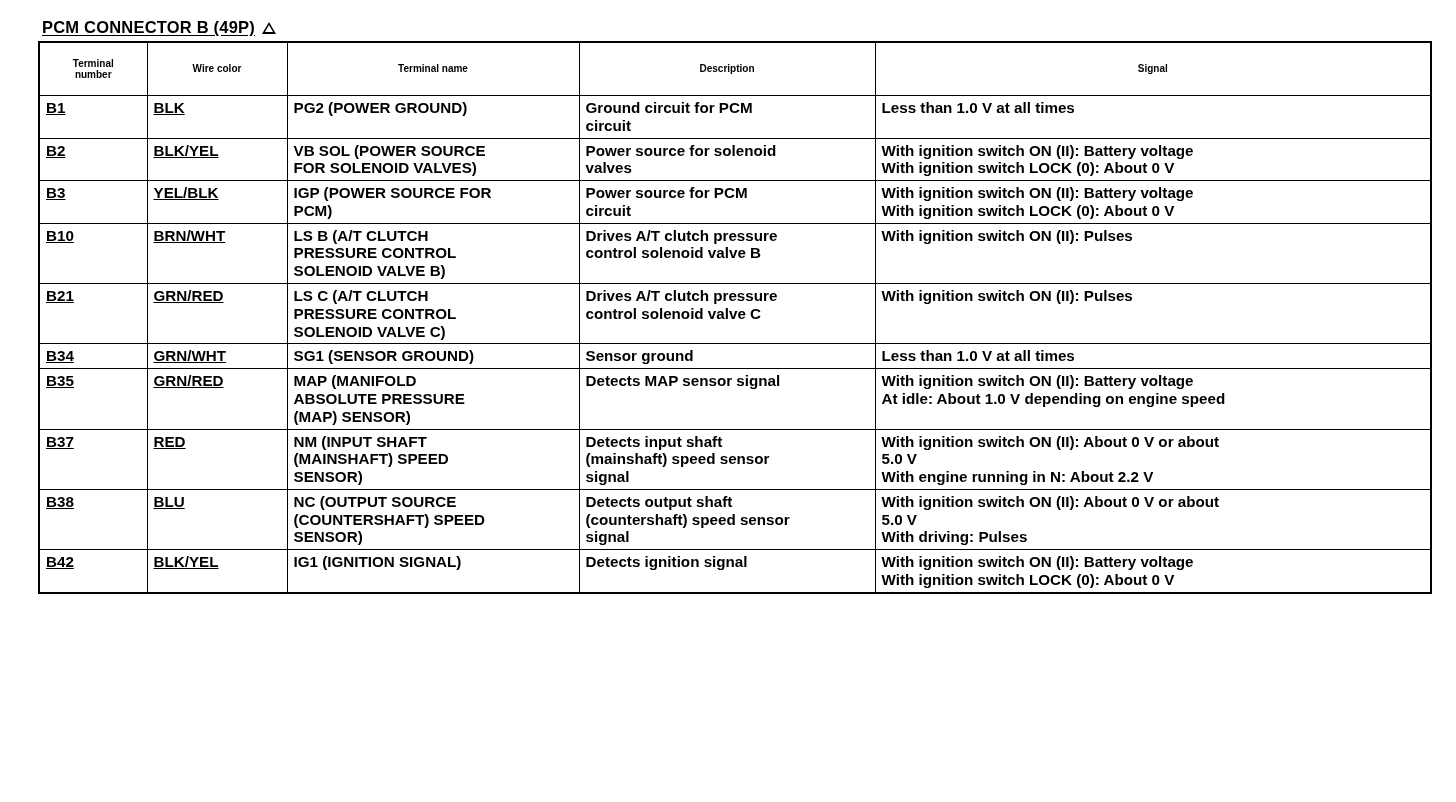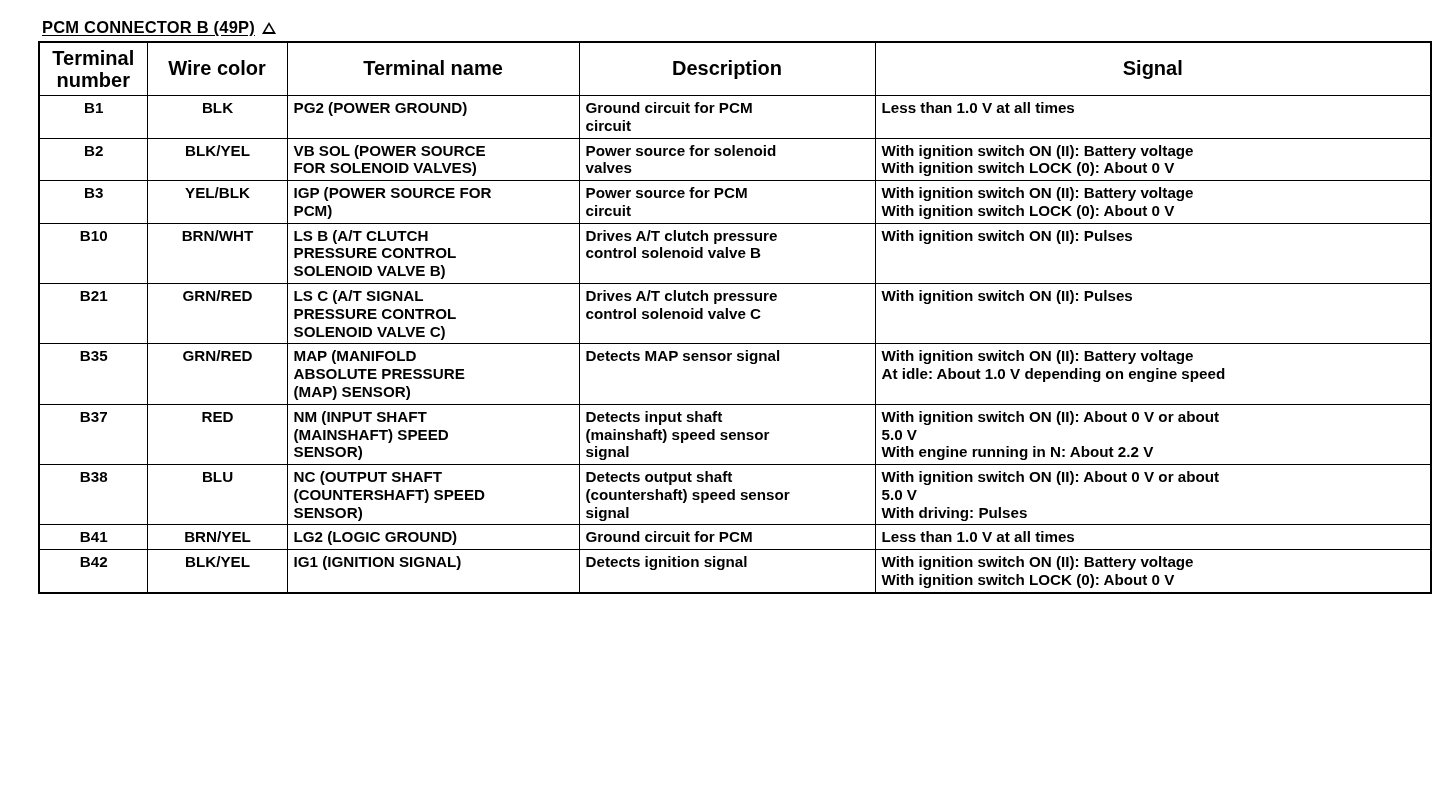--- a/index.html
+++ b/index.html
@@ -65,32 +65,33 @@
     border: 1.2px solid #000;
     vertical-align: top;
     padding: 3px 5px 3px 6px;
     font-size: 15.2px;
     font-weight: bold;
     line-height: 1.17;
   }
   table.pcm thead th {
     text-align: center;
     vertical-align: middle;
-    font-size: 20px;
+    font-size: 10px;
     padding: 4px 4px;
     height: 44px;
   }
   col.c-term { width: 108px; }
   col.c-wire { width: 140px; }
   col.c-name { width: 292px; }
   col.c-desc { width: 296px; }
   col.c-sig  { width: 556px; }
 
   td.term, td.wire {
-    text-align: center;
+    text-align: left;
+    text-decoration: underline;
   }
   .cell-lines span { display: block; }
   .thead-2line { display: block; line-height: 1.1; }
 </style>
 </head>
 <body>
 
 <div class="page">
 
   <div class="doc-title">
@@ -178,30 +179,43 @@
             <span>control solenoid valve B</span>
           </td>
           <td class="cell-lines">
             <span>With ignition switch ON (II): Pulses</span>
           </td>
         </tr>
         <tr>
           <td class="term">B21</td>
           <td class="wire">GRN/RED</td>
           <td class="cell-lines">
-            <span>LS C (A/T SIGNAL</span>
+            <span>LS C (A/T CLUTCH</span>
             <span>PRESSURE CONTROL</span>
             <span>SOLENOID VALVE C)</span>
           </td>
           <td class="cell-lines">
             <span>Drives A/T clutch pressure</span>
             <span>control solenoid valve C</span>
           </td>
           <td class="cell-lines">
             <span>With ignition switch ON (II): Pulses</span>
+          </td>
+        </tr>
+        <tr>
+          <td class="term">B34</td>
+          <td class="wire">GRN/WHT</td>
+          <td class="cell-lines">
+            <span>SG1 (SENSOR GROUND)</span>
+          </td>
+          <td class="cell-lines">
+            <span>Sensor ground</span>
+          </td>
+          <td class="cell-lines">
+            <span>Less than 1.0 V at all times</span>
           </td>
         </tr>
         <tr>
           <td class="term">B35</td>
           <td class="wire">GRN/RED</td>
           <td class="cell-lines">
             <span>MAP (MANIFOLD</span>
             <span>ABSOLUTE PRESSURE</span>
             <span>(MAP) SENSOR)</span>
           </td>
@@ -229,49 +243,36 @@
           <td class="cell-lines">
             <span>With ignition switch ON (II): About 0 V or about</span>
             <span>5.0 V</span>
             <span>With engine running in N: About 2.2 V</span>
           </td>
         </tr>
         <tr>
           <td class="term">B38</td>
           <td class="wire">BLU</td>
           <td class="cell-lines">
-            <span>NC (OUTPUT SHAFT</span>
+            <span>NC (OUTPUT SOURCE</span>
             <span>(COUNTERSHAFT) SPEED</span>
             <span>SENSOR)</span>
           </td>
           <td class="cell-lines">
             <span>Detects output shaft</span>
             <span>(countershaft) speed sensor</span>
             <span>signal</span>
           </td>
           <td class="cell-lines">
             <span>With ignition switch ON (II): About 0 V or about</span>
             <span>5.0 V</span>
             <span>With driving: Pulses</span>
           </td>
         </tr>
         <tr>
-          <td class="term">B41</td>
-          <td class="wire">BRN/YEL</td>
-          <td class="cell-lines">
-            <span>LG2 (LOGIC GROUND)</span>
-          </td>
-          <td class="cell-lines">
-            <span>Ground circuit for PCM</span>
-          </td>
-          <td class="cell-lines">
-            <span>Less than 1.0 V at all times</span>
-          </td>
-        </tr>
-        <tr>
           <td class="term">B42</td>
           <td class="wire">BLK/YEL</td>
           <td class="cell-lines">
             <span>IG1 (IGNITION SIGNAL)</span>
           </td>
           <td class="cell-lines">
             <span>Detects ignition signal</span>
           </td>
           <td class="cell-lines">
             <span>With ignition switch ON (II): Battery voltage</span>

